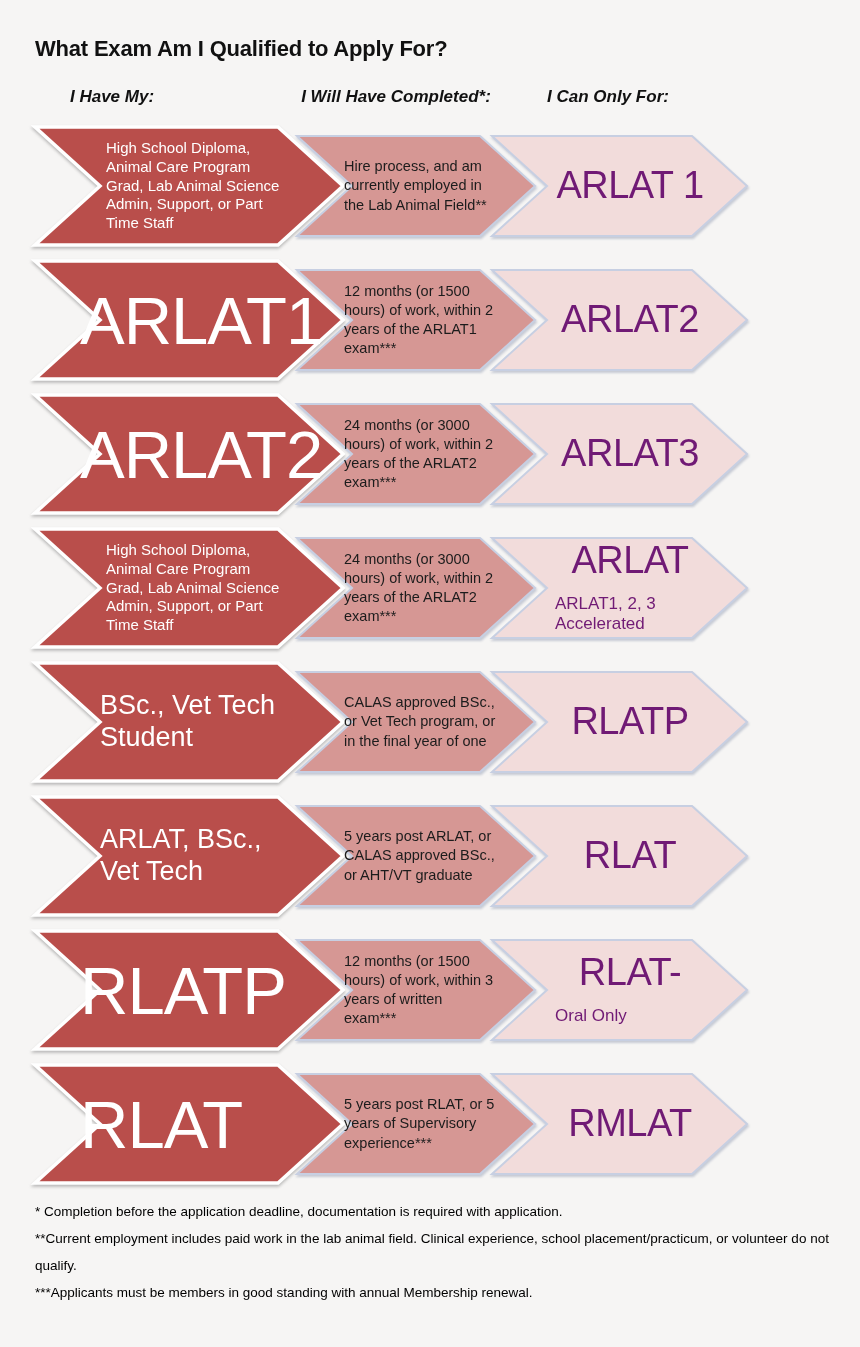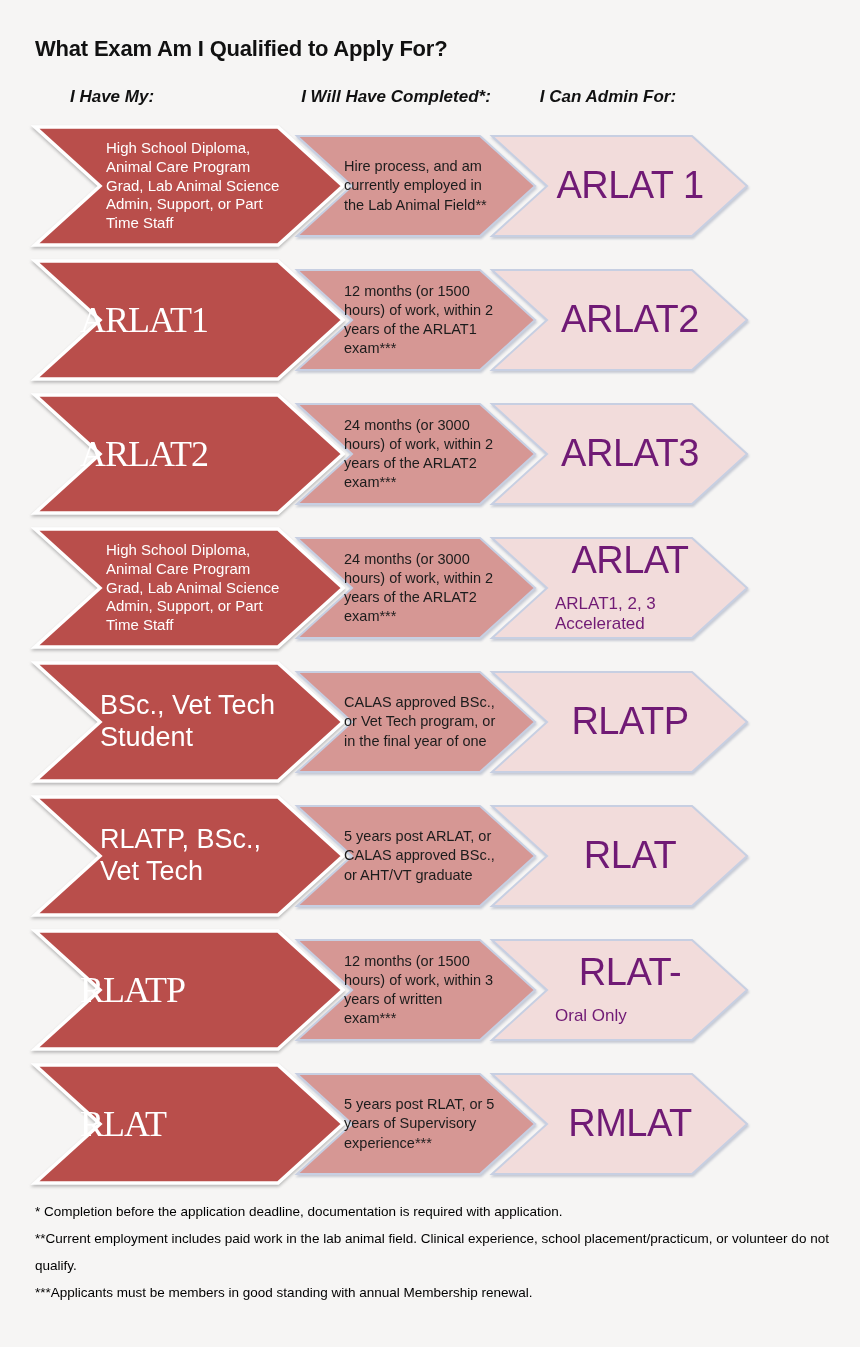--- a/index.html
+++ b/index.html
@@ -60,21 +60,21 @@
   }
 
   .txt{
     position:absolute;display:flex;flex-direction:column;
     align-items:center;justify-content:center;
   }
   .t1{left:80px;top:4px;width:230px;height:118px;color:var(--have-text);}
   .t1 .inner{width:100%;}
   .t1.sm .inner{width:178px;font-size:15px;line-height:1.26;}
   .t1.md .inner{width:190px;font-size:27px;line-height:1.18;}
-  .t1.xl .inner{font-size:36px;line-height:1;white-space:nowrap;letter-spacing:-1px;font-family:Liberation Serif, serif;}
+  .t1.xl .inner{font-size:67px;line-height:1;white-space:nowrap;letter-spacing:-1px;}
 
   .t2{left:345px;top:13px;width:150px;height:100px;color:var(--body-text);}
   .t2 .inner{width:152px;font-size:14.5px;line-height:1.32;}
 
   .t3{left:550px;top:13px;width:160px;height:100px;color:#701a75;}
   .apply-main{font-size:38px;line-height:1.05;white-space:nowrap;letter-spacing:-0.5px;}
   .apply-sub{font-size:17px;line-height:1.2;margin-top:13px;width:150px;}
 
   .footnotes{
     position:absolute;left:35px;top:1198px;width:810px;
@@ -84,21 +84,21 @@
 </style>
 </head>
 <body>
 
 <div class="canvas">
 
   <h1 class="page-title">What Exam Am I Qualified to Apply For?</h1>
 
   <div class="col-header c1">I Have My:</div>
   <div class="col-header c2">I Will Have Completed*:</div>
-  <div class="col-header c3">I Can Admin For:</div>
+  <div class="col-header c3">I Can Only For:</div>
 
   <div class="rows" id="rows">
   <div class="row">
     <svg viewBox="0 0 860 134">
       <polygon class="a1" points="35,4 278,4 343,63 278,122 35,122 100,63"></polygon>
       <polygon class="a2" points="297,13 480,13 535,63 480,113 297,113 352,63"></polygon>
       <polygon class="a3" points="492,13 692,13 747,63 692,113 492,113 547,63"></polygon>
     </svg>
     <div class="txt t1 sm">
       <div class="inner">High School Diploma, Animal Care Program Grad, Lab Animal Science Admin, Support, or Part Time Staff</div>
@@ -184,21 +184,21 @@
     </div>
   </div>
 
   <div class="row">
     <svg viewBox="0 0 860 134">
       <polygon class="a1" points="35,4 278,4 343,63 278,122 35,122 100,63"></polygon>
       <polygon class="a2" points="297,13 480,13 535,63 480,113 297,113 352,63"></polygon>
       <polygon class="a3" points="492,13 692,13 747,63 692,113 492,113 547,63"></polygon>
     </svg>
     <div class="txt t1 md">
-      <div class="inner">RLATP, BSc., Vet Tech</div>
+      <div class="inner">ARLAT, BSc., Vet Tech</div>
     </div>
     <div class="txt t2">
       <div class="inner">5 years post ARLAT, or CALAS approved BSc., or AHT/VT graduate</div>
     </div>
     <div class="txt t3">
       <div class="apply-main">RLAT</div>
 
     </div>
   </div>
 

